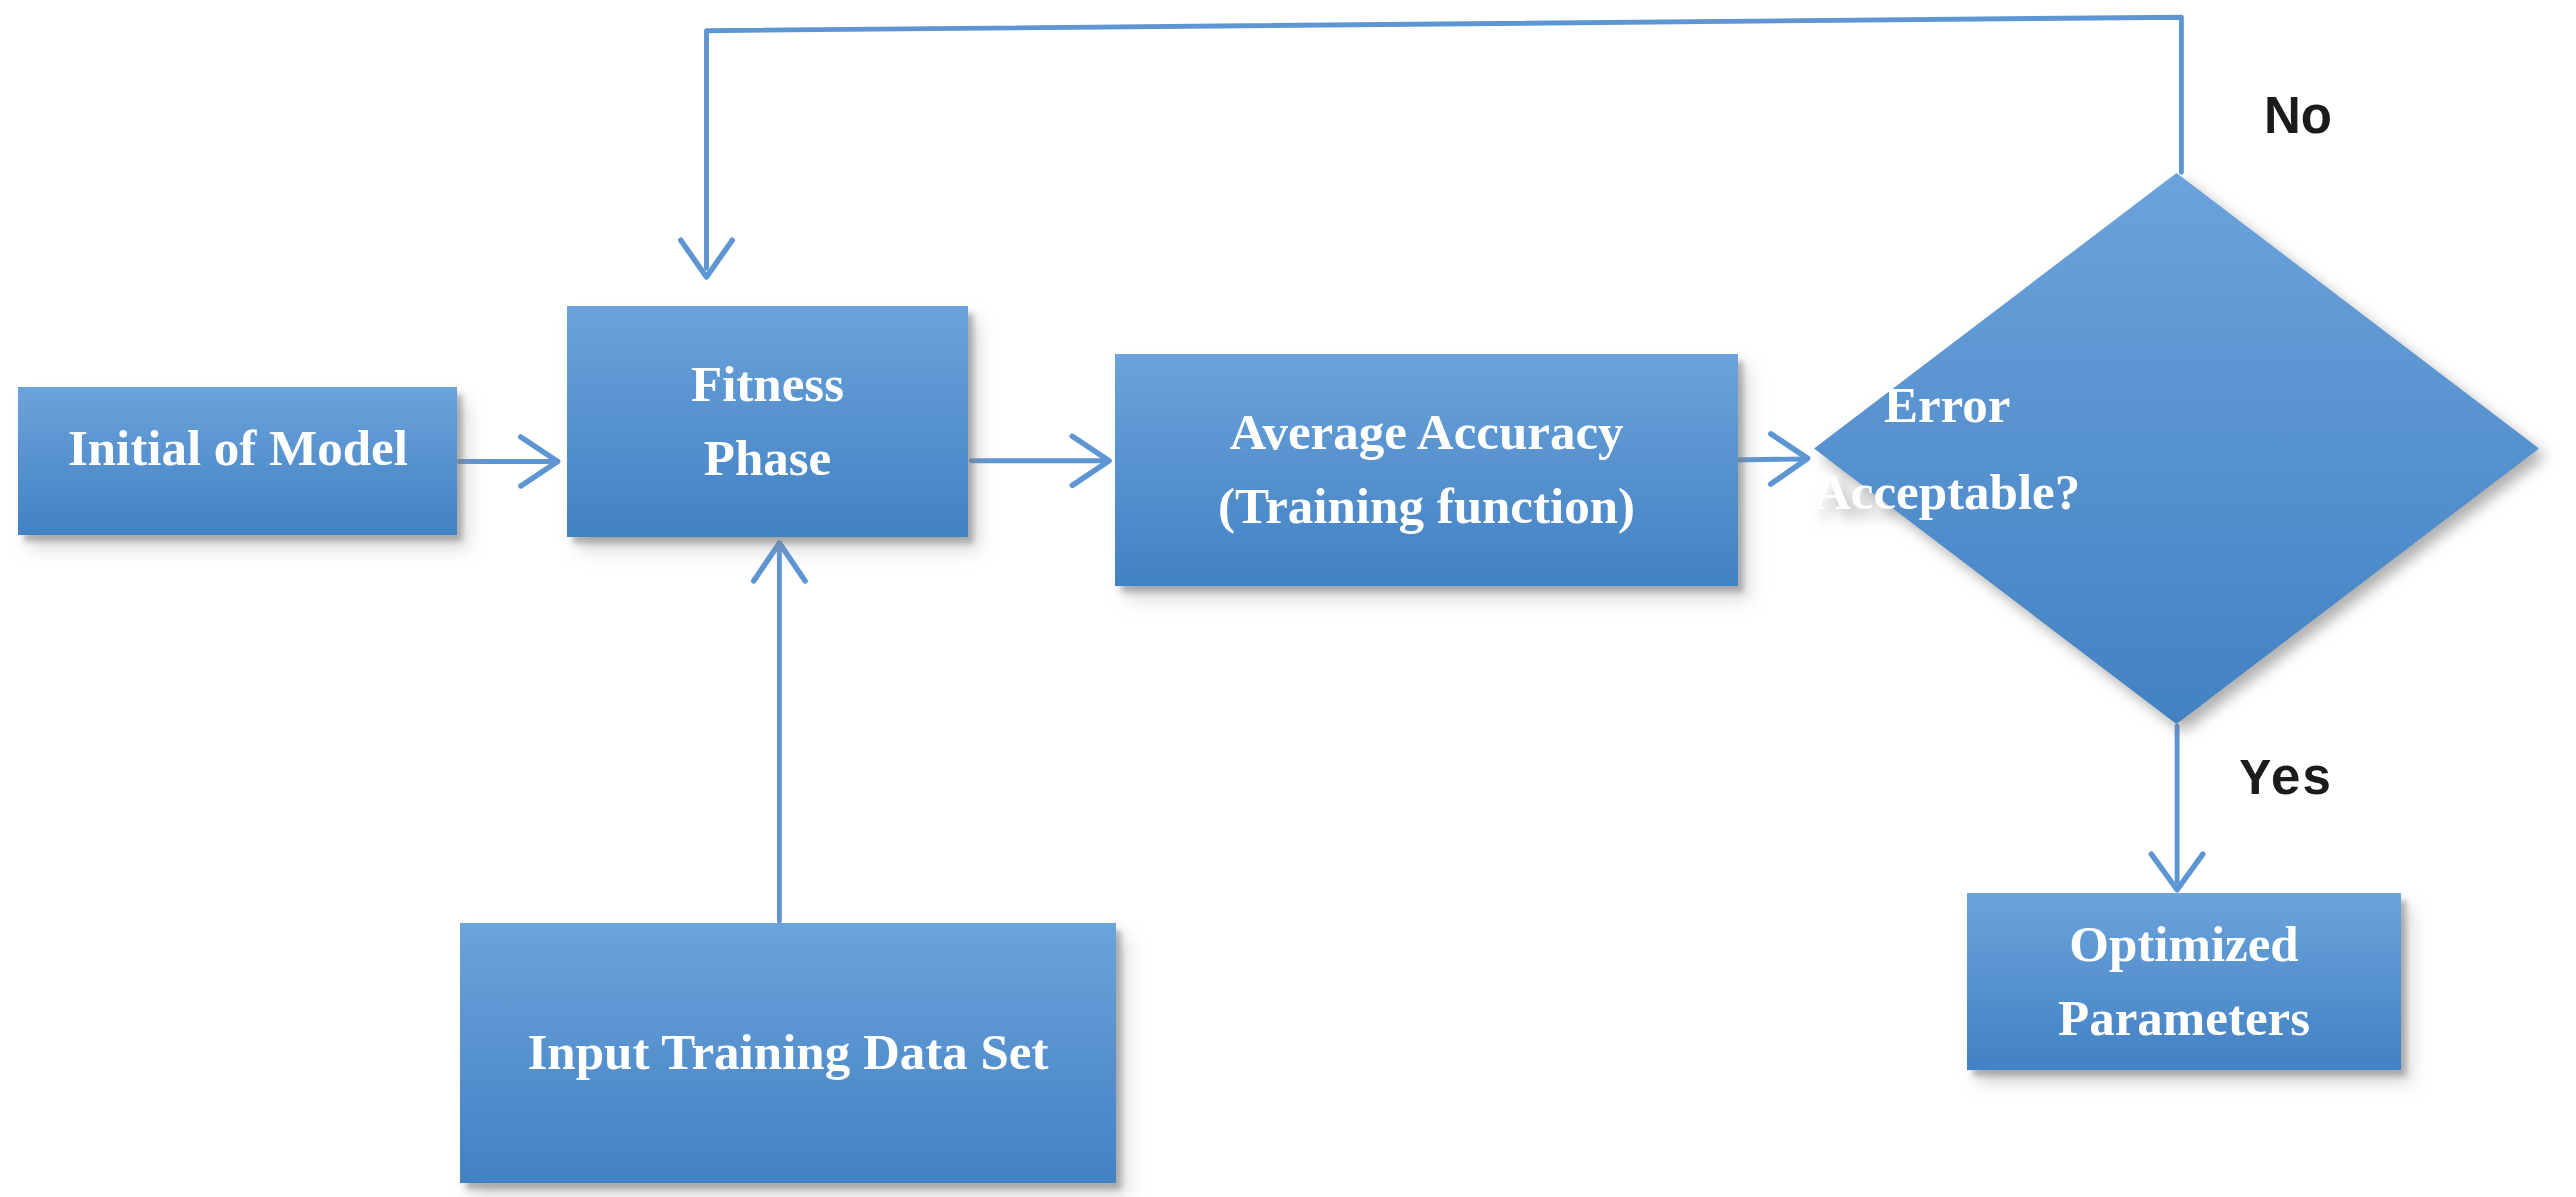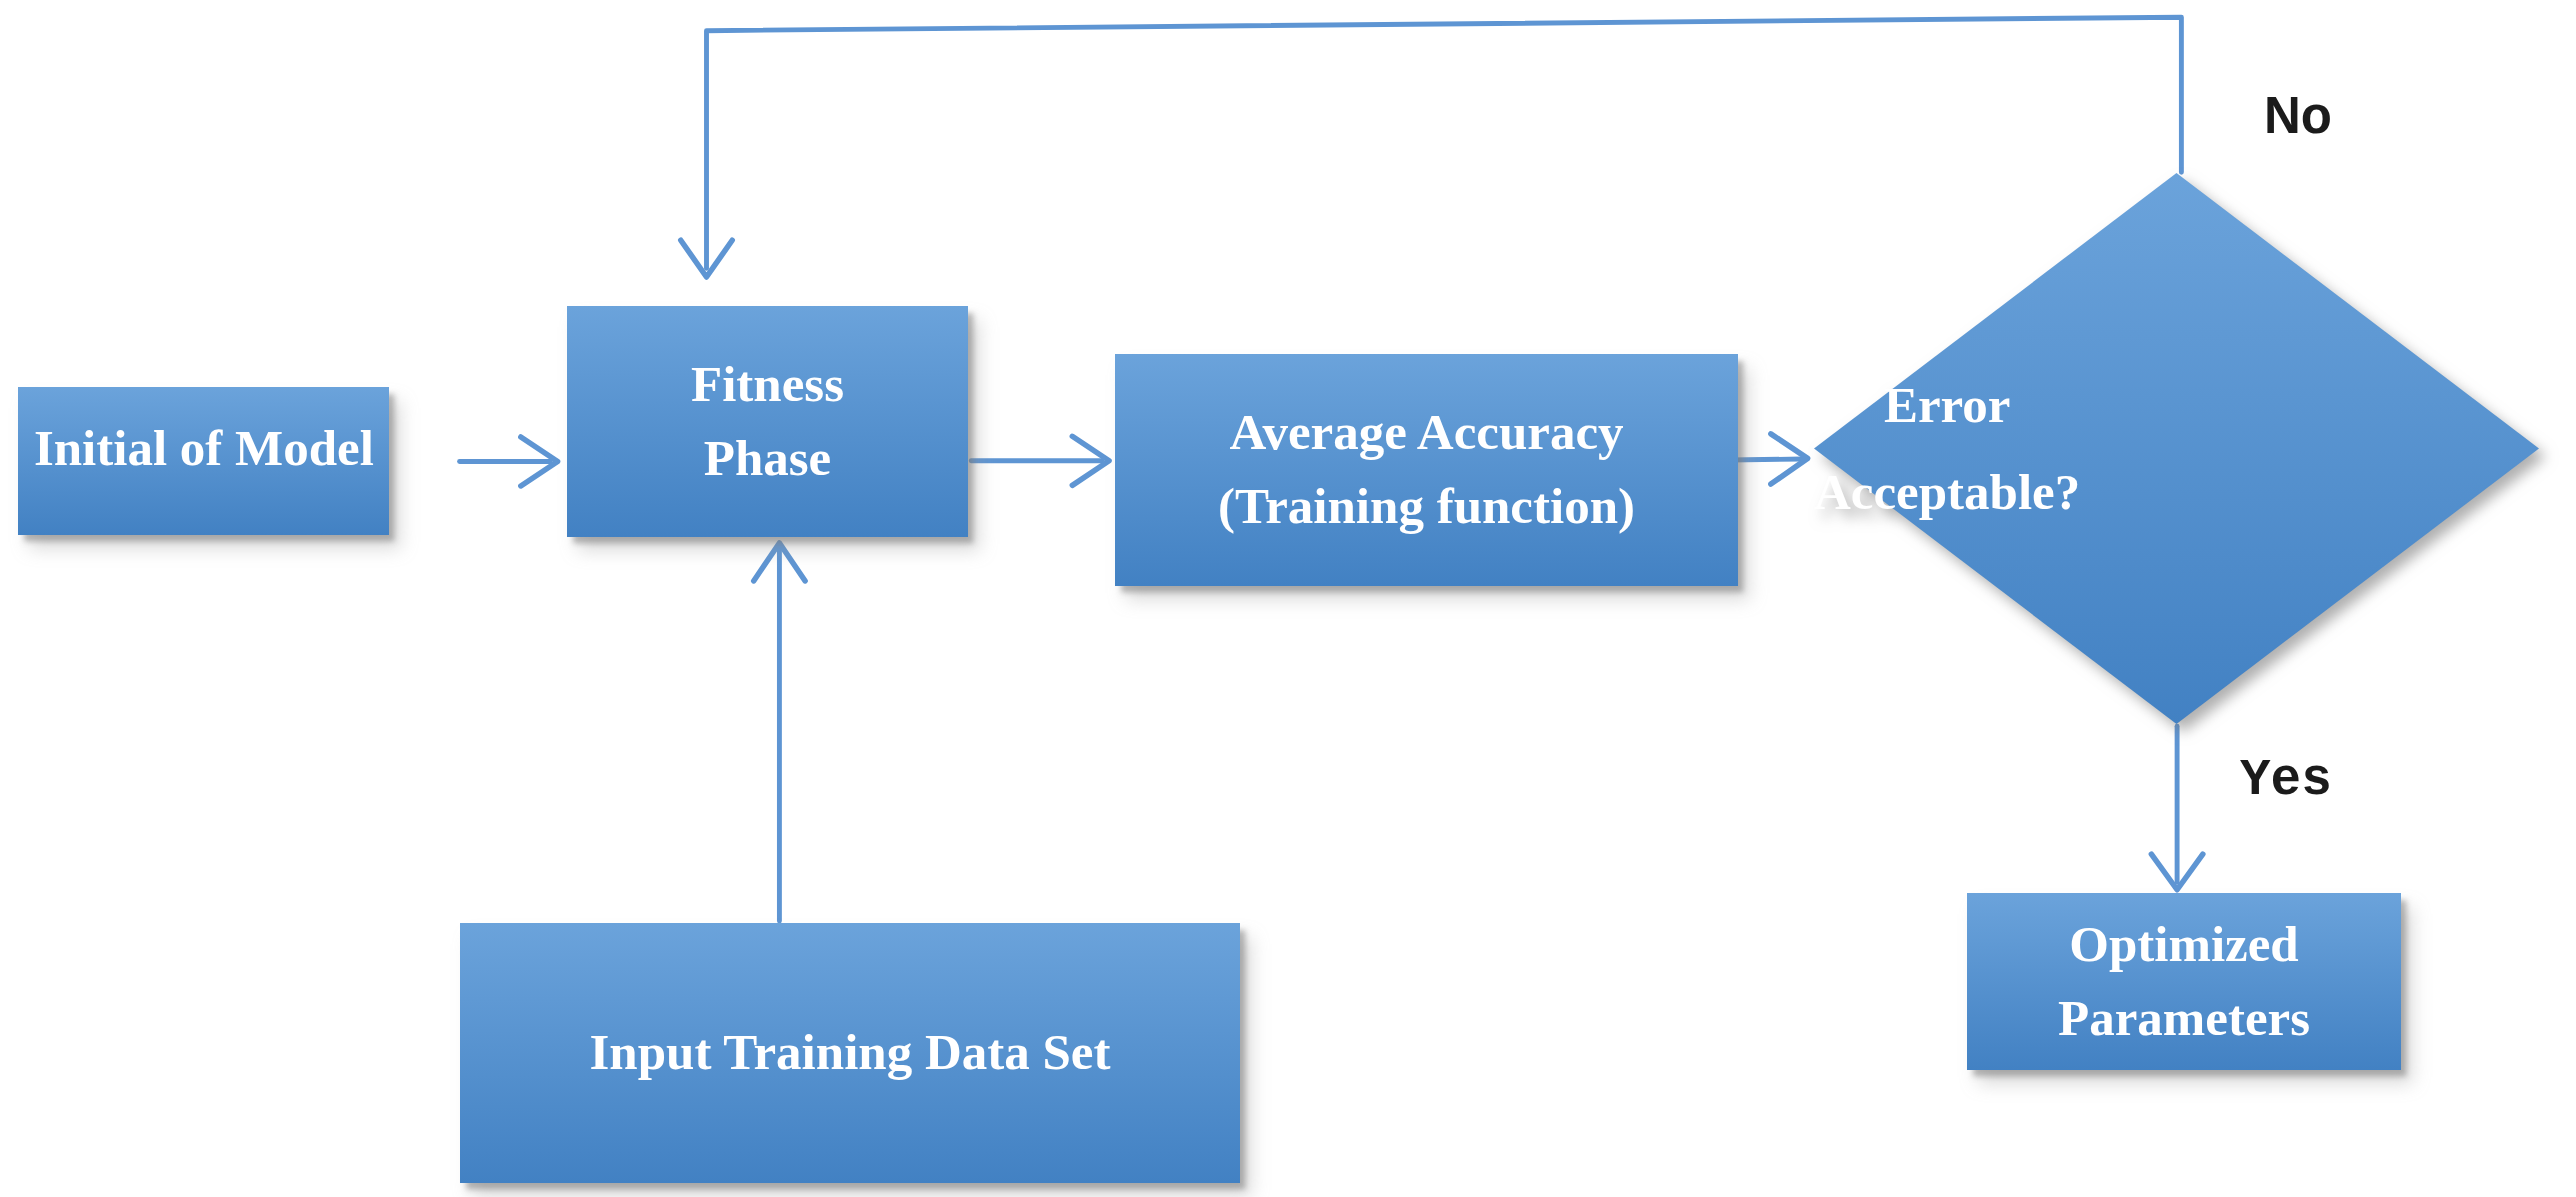--- a/index.html
+++ b/index.html
@@ -39,25 +39,25 @@
     align-items: center;
     justify-content: center;
     text-align: center;
     color: var(--node-text, #ffffff);
     font-weight: 700;
     font-size: 51px;
     line-height: 1.45;
     background: linear-gradient(180deg, var(--node-fill-top, #6ba3db) 0%, var(--node-fill-bottom, #4281c3) 100%);
     box-shadow: 5.5px 6.7px 5.5px rgba(118, 118, 118, 0.5), 11px 13.5px 17px rgba(150, 150, 150, 0.35);
   }
-  .node-initial    { left: 18.4px;   top: 387px;  width: 371px;  height: 148px; }
+  .node-initial    { left: 18.4px;   top: 387px;  width: 439px;  height: 148px; }
   .node-training   { left: 567px;  top: 306px;  width: 401px;  height: 231px; }
   .node-average    { left: 1115px; top: 354px;  width: 623px;  height: 232px; }
   .node-optimized  { left: 1967px; top: 893px; width: 434px;  height: 177px; }
-  .node-input      { left: 460px;  top: 923px; width: 780px; height: 260px; }
+  .node-input      { left: 460px;  top: 923px; width: 656px; height: 260px; }
   .nudge-up { position: relative; top: -12.3px; }
 
   .diamond-wrap {
     position: absolute;
     left: 1814px;
     top: 173px;
     width: 725px;
     height: 551px;
     display: flex;
     align-items: center;

